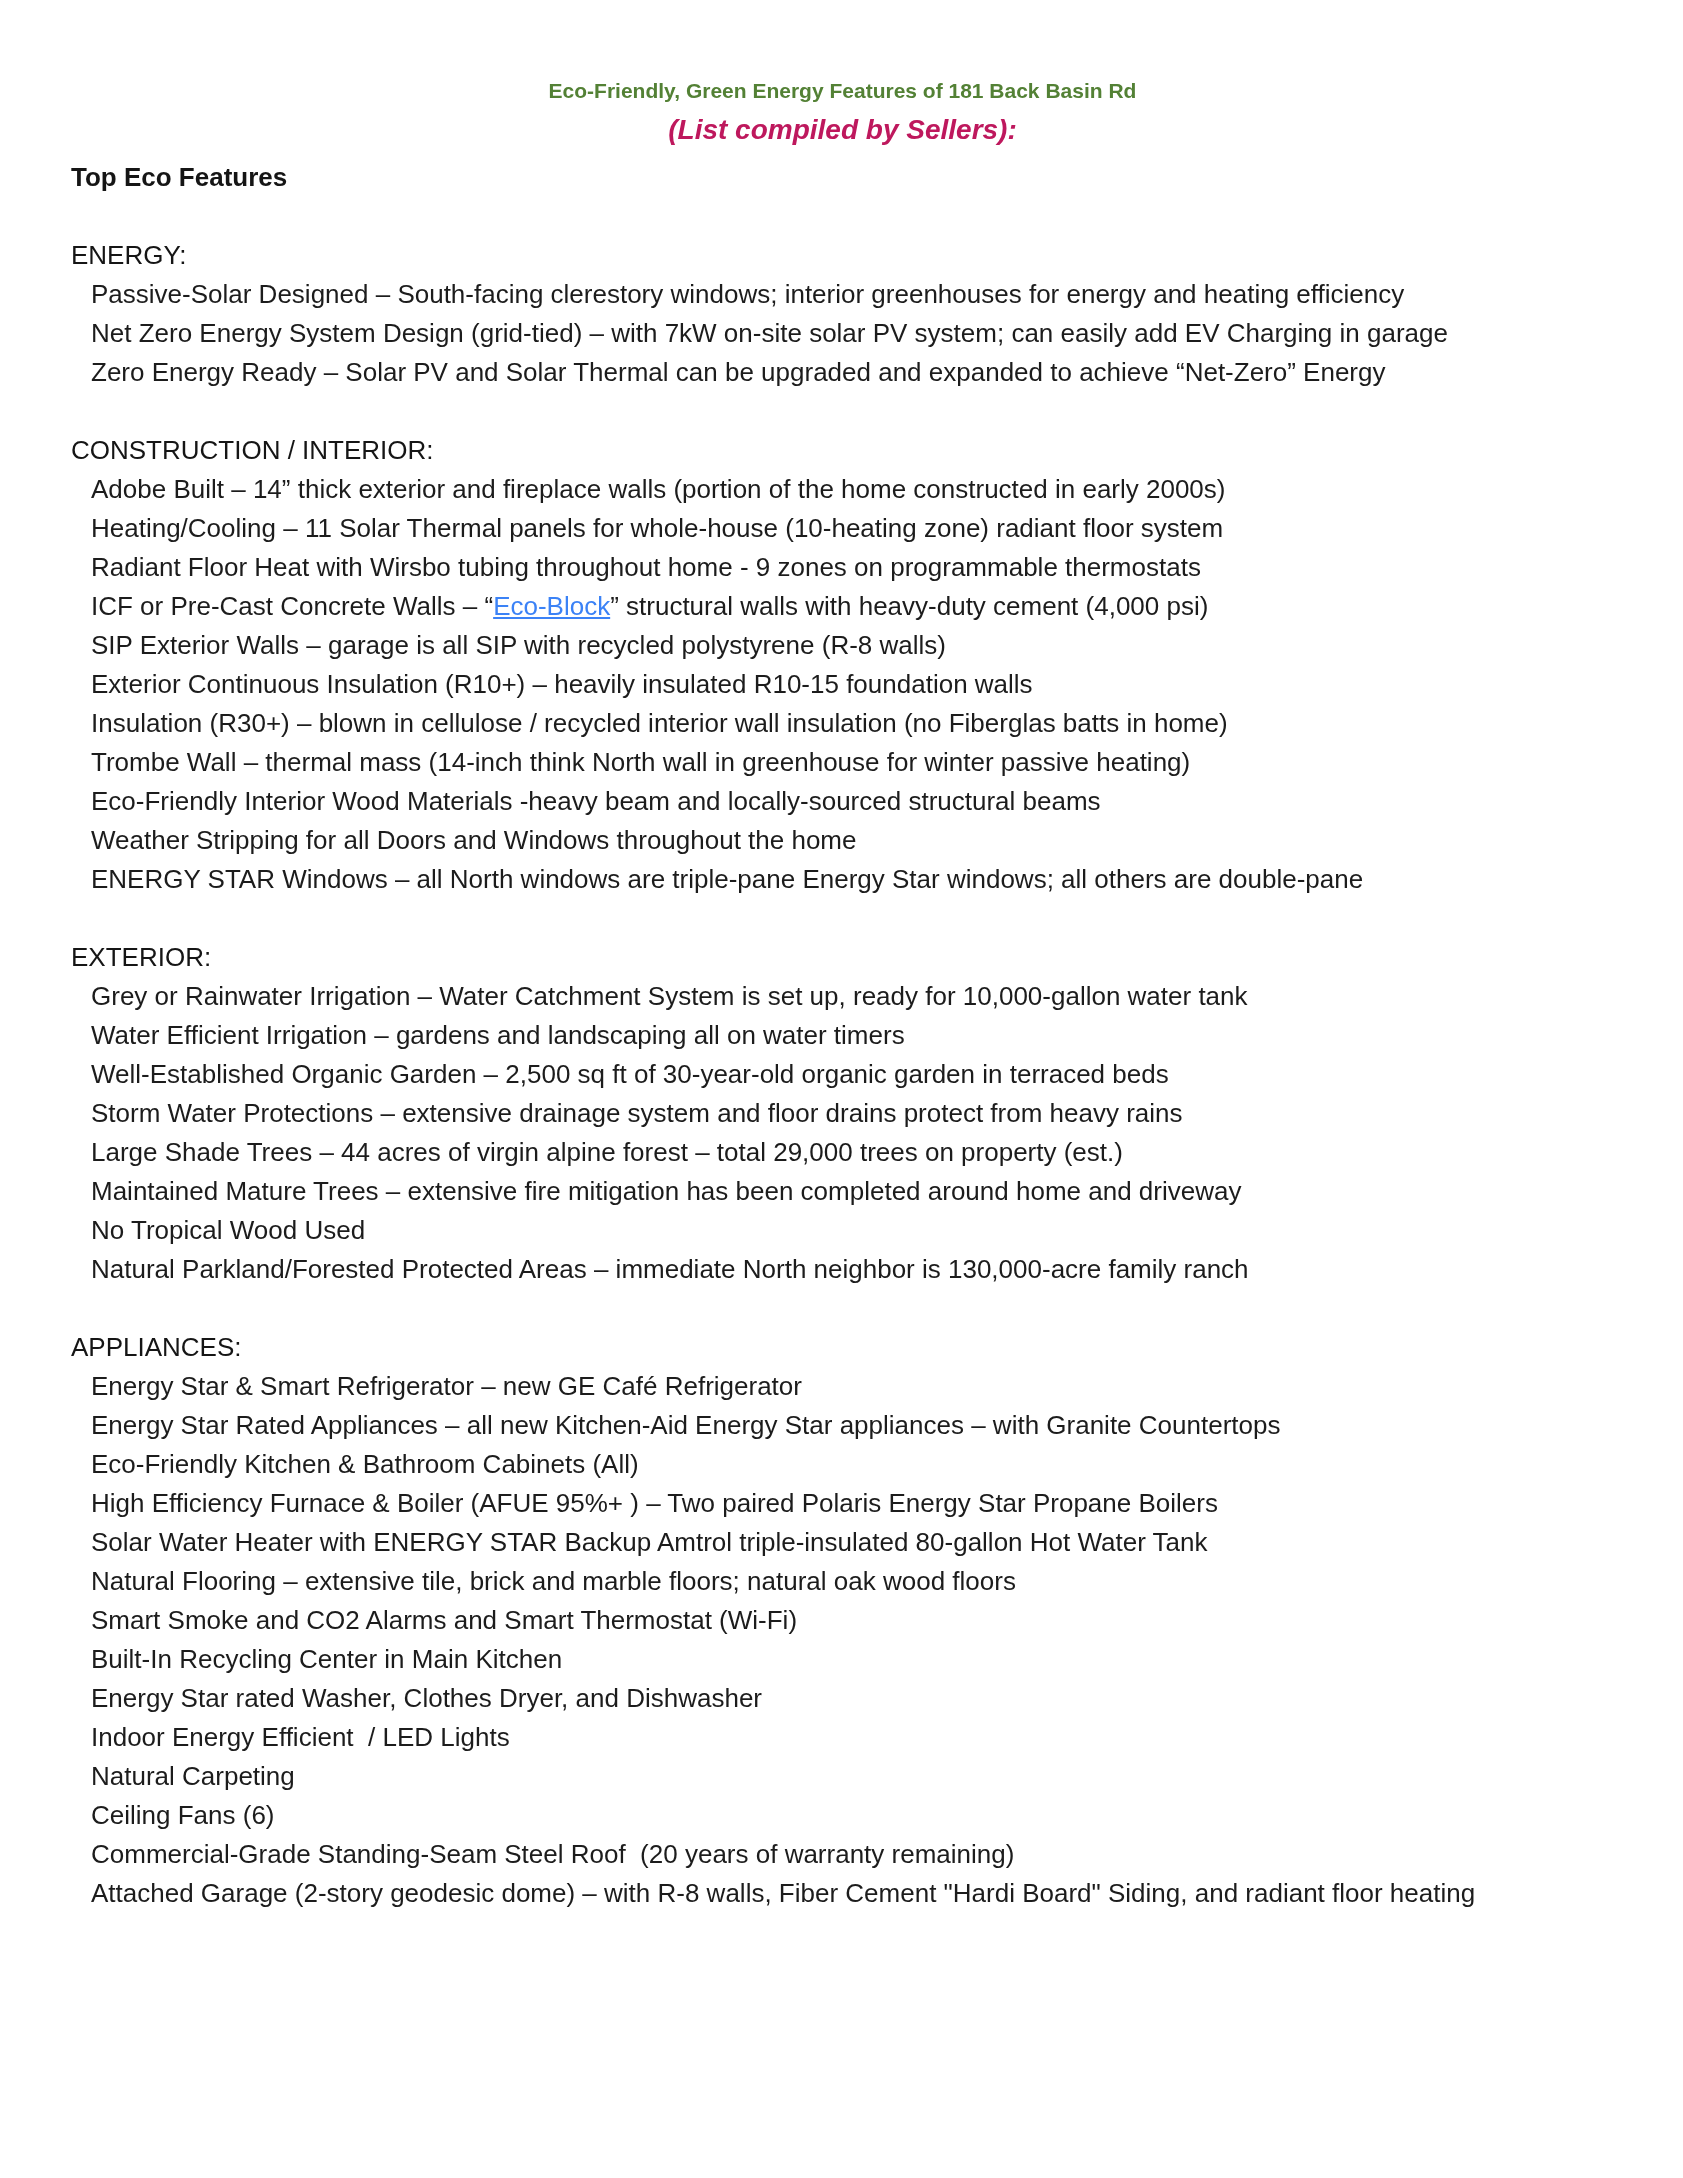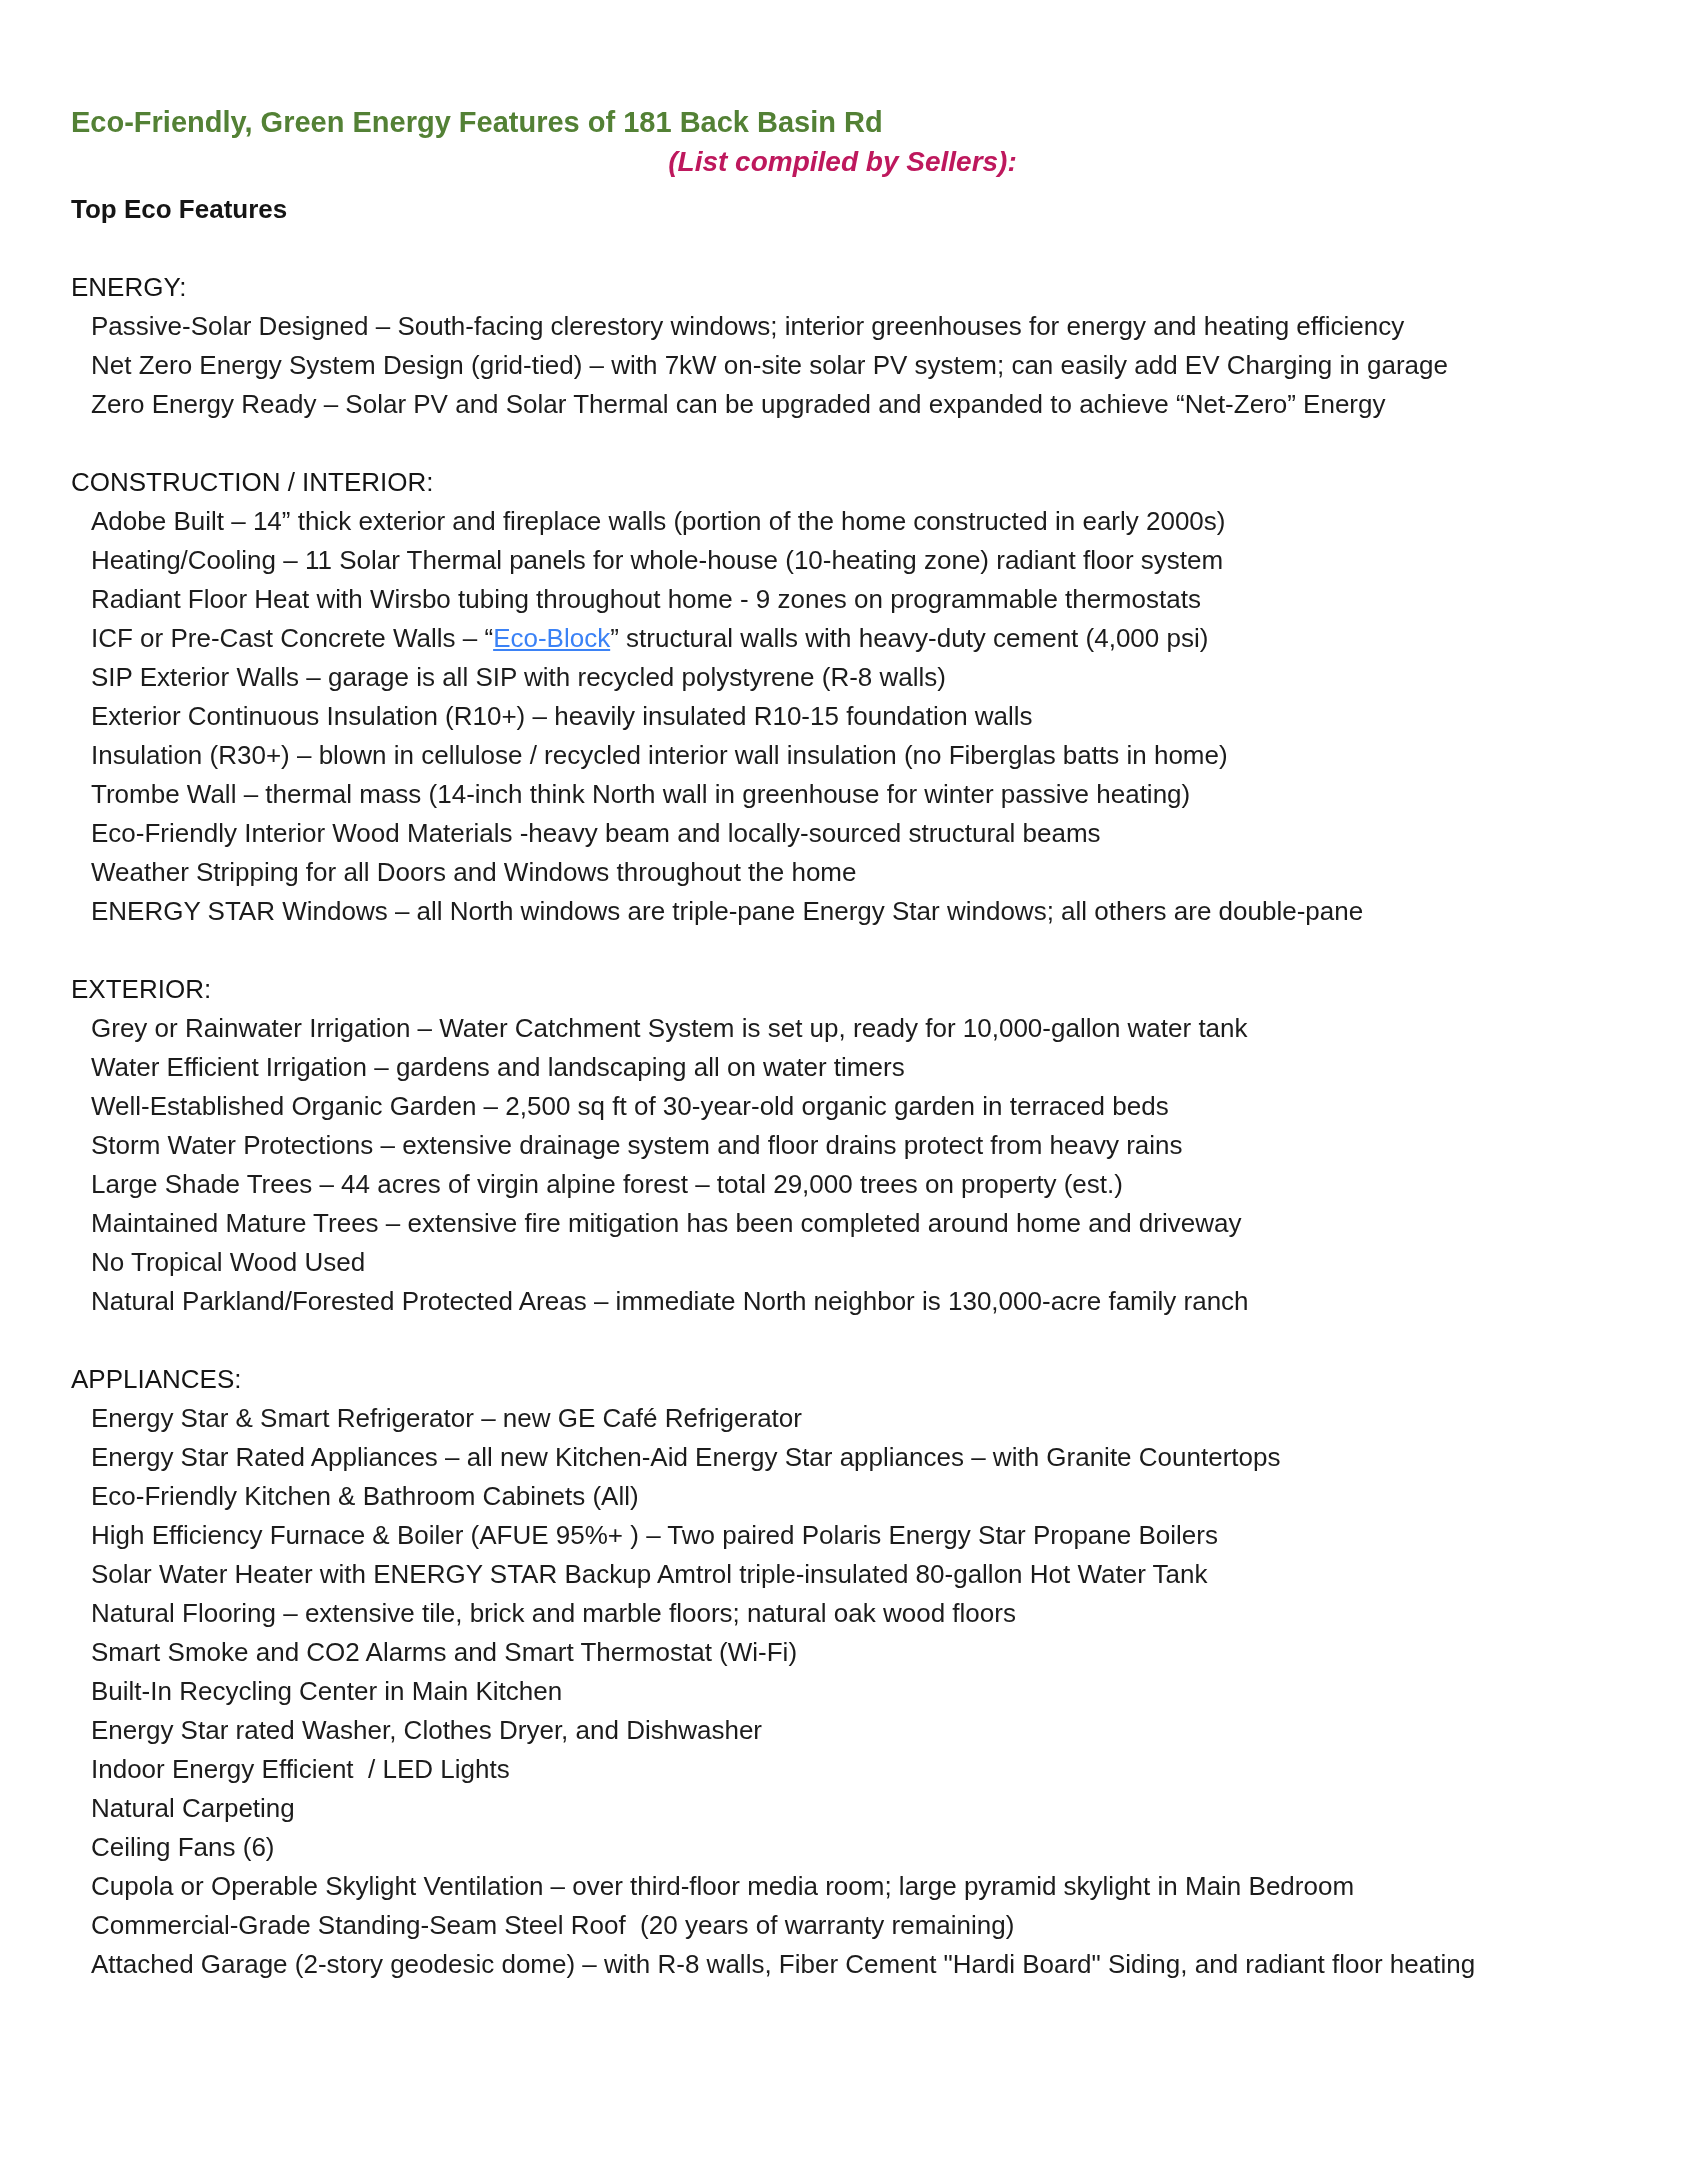--- a/index.html
+++ b/index.html
@@ -14,25 +14,25 @@
     font-family: "Liberation Sans", sans-serif;
     color: #1c1c1c;
   }
   .page {
     box-sizing: border-box;
     width: 1683px;
     height: 2178px;
     padding: 71px 69px 0 71px;
   }
   .doc-title {
+    text-align: center;
     font-weight: bold;
-    font-size: 29px;
+    font-size: 21px;
     line-height: 39px;
     color: #538135;
-    margin-top: 32px;
   }
   .doc-subtitle {
     text-align: center;
     font-weight: bold;
     font-style: italic;
     font-size: 28px;
     line-height: 39px;
     color: #be185d;
   }
   .intro-heading {
@@ -111,19 +111,18 @@
         <div class="feature-line">Eco-Friendly Kitchen &amp; Bathroom Cabinets (All)</div>
         <div class="feature-line">High Efficiency Furnace &amp; Boiler (AFUE 95%+ ) – Two paired Polaris Energy Star Propane Boilers</div>
         <div class="feature-line">Solar Water Heater with ENERGY STAR Backup Amtrol triple-insulated 80-gallon Hot Water Tank</div>
         <div class="feature-line">Natural Flooring – extensive tile, brick and marble floors; natural oak wood floors</div>
         <div class="feature-line">Smart Smoke and CO2 Alarms and Smart Thermostat (Wi-Fi)</div>
         <div class="feature-line">Built-In Recycling Center in Main Kitchen</div>
         <div class="feature-line">Energy Star rated Washer, Clothes Dryer, and Dishwasher</div>
         <div class="feature-line">Indoor Energy Efficient  / LED Lights</div>
         <div class="feature-line">Natural Carpeting</div>
         <div class="feature-line">Ceiling Fans (6)</div>
-        <div class="feature-line">Cupola or Operable Skylight Ventilation – over third-floor media room; large pyramid skylight in Main Bedroom</div>
         <div class="feature-line">Commercial-Grade Standing-Seam Steel Roof  (20 years of warranty remaining)</div>
         <div class="feature-line">Attached Garage (2-story geodesic dome) – with R-8 walls, Fiber Cement "Hardi Board" Siding, and radiant floor heating</div>
       </div>
     </div>
 </div>
 
 
 </body></html>

